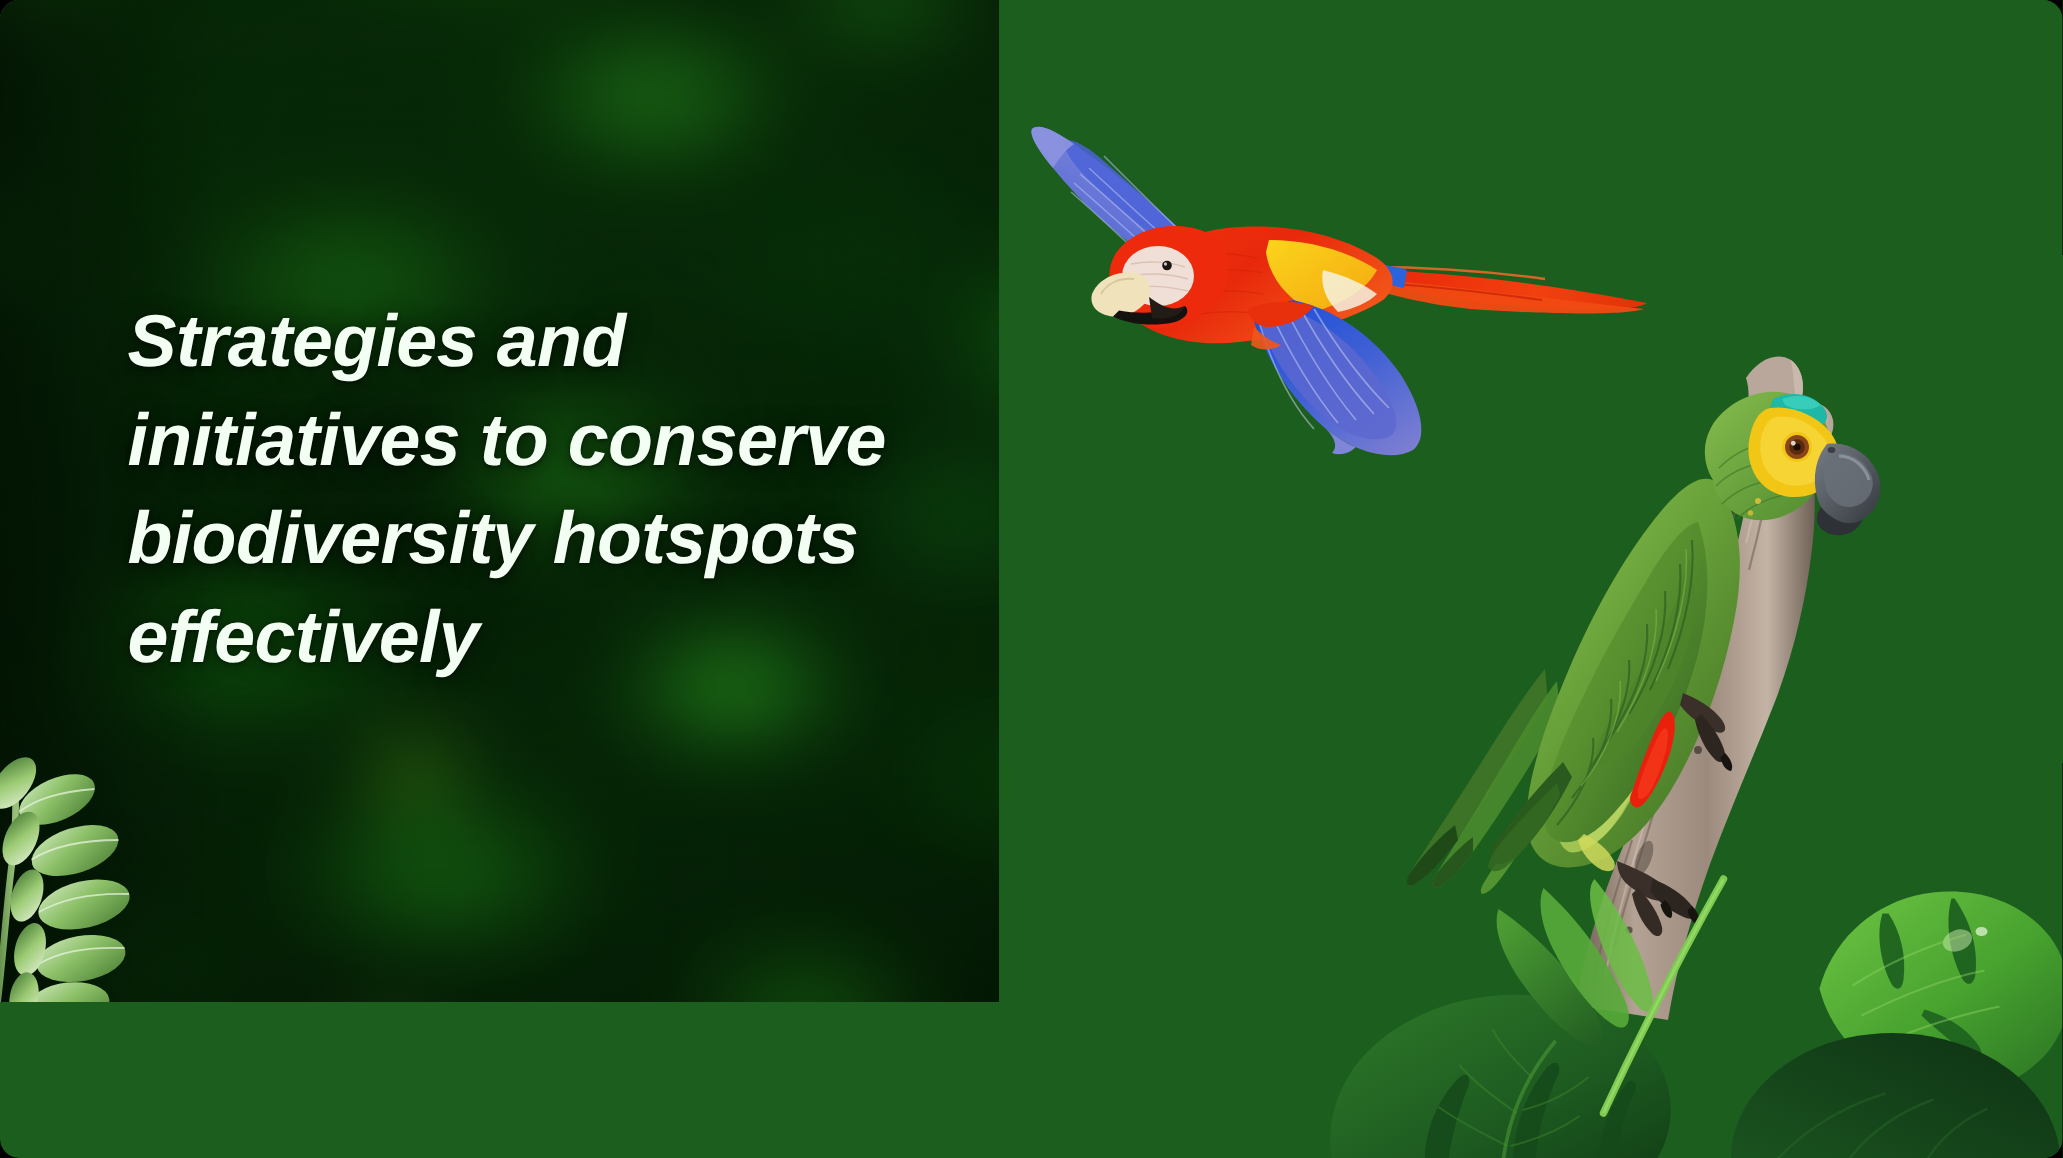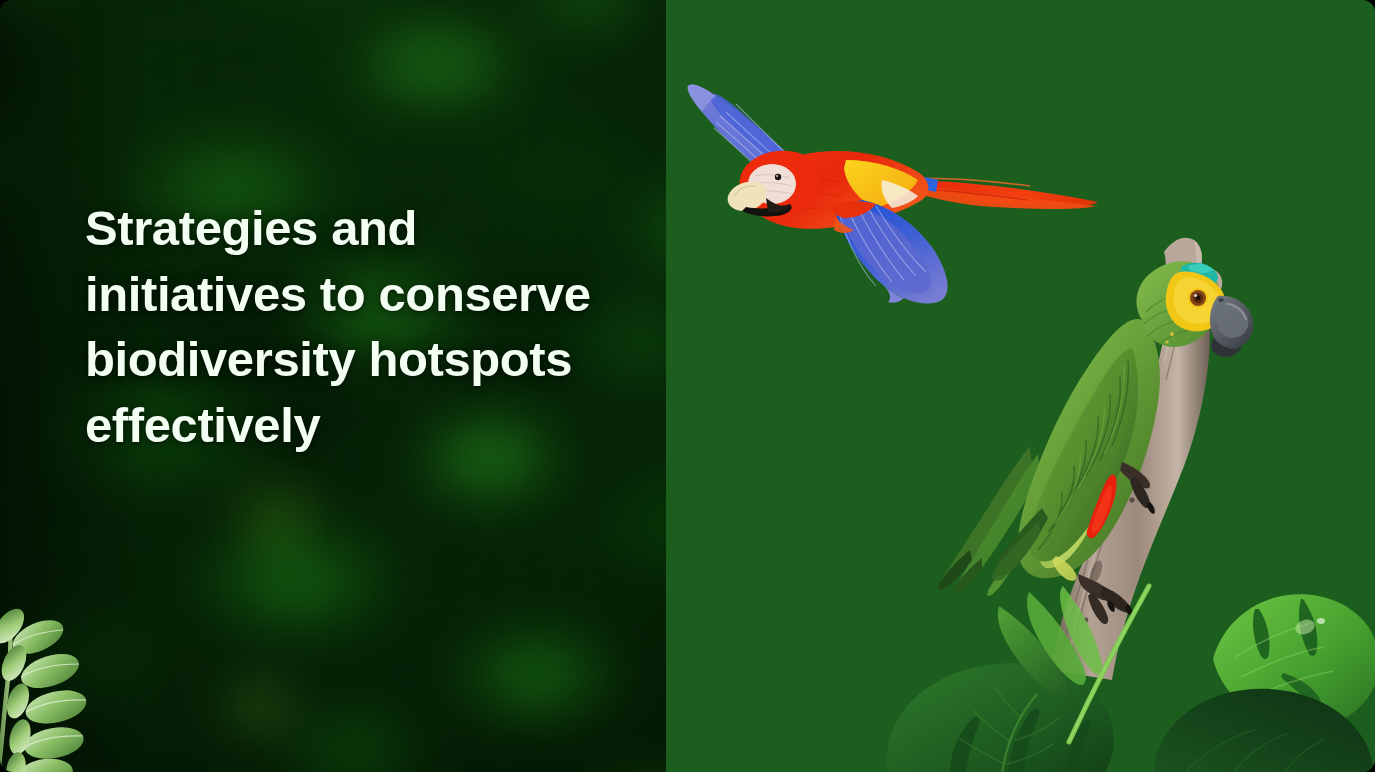--- a/index.html
+++ b/index.html
@@ -15,23 +15,24 @@
     position:relative;
     width:1375px; height:772px;
     border-radius:13px;
     overflow:hidden;
     background:#1b5e1e;
   }
 
   
   .left-panel {
     position:absolute; left:0; top:0;
-    width:666px; height:772px;
+    width:666px; height:668px;
     overflow:hidden;
     background:#0a2b0c;
+    font-style:italic;
   }
   .foliage-blur {
     position:absolute;
     left:-90px; top:-90px;
     width:850px; height:960px;
     filter: blur(26px) saturate(1.15);
     background-color:#09290b;
     background-image:
       radial-gradient(ellipse 150px 95px at 12% 6%,  #2d8b27 0%, rgba(45,139,39,0) 62%),
       radial-gradient(ellipse 175px 80px at 47% 4%,  #1f7a1c 0%, rgba(31,122,28,0) 65%),

